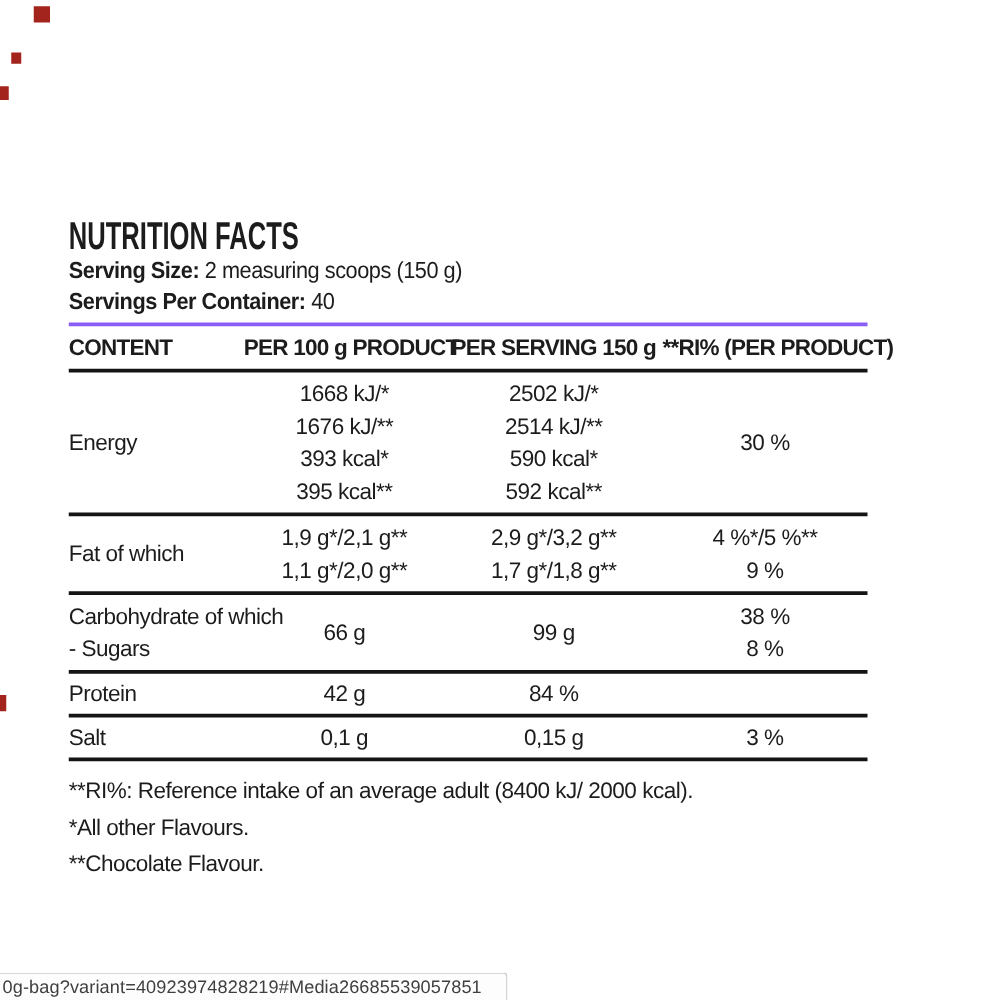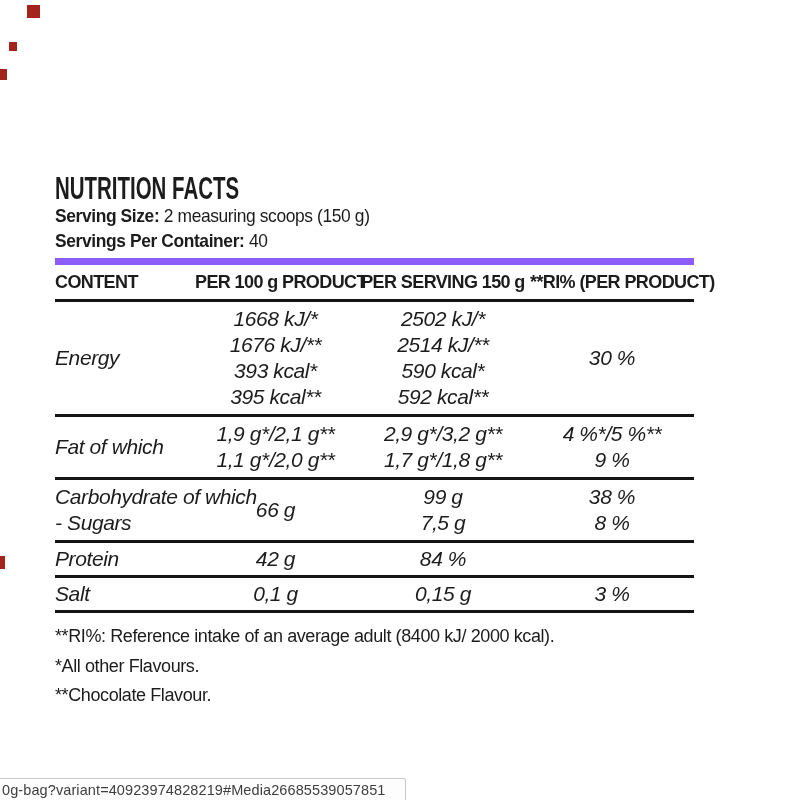--- a/index.html
+++ b/index.html
@@ -34,21 +34,21 @@
     transform: scaleX(0.94);
     transform-origin: left center;
     white-space: nowrap;
   }
   .b { font-weight: bold; }
   .ntable { margin-top: 5px; }
   .header-row {
     display: grid;
     grid-template-columns: 140px 161px 174px 164px;
     align-items: center;
-    border-top: 7px solid #8b5cf6;
+    border-top: 3px solid #8b5cf6;
     border-bottom: 3px solid #141414;
     height: 34px;
     font-weight: bold;
     font-size: 18px;
     letter-spacing: -0.6px;
   }
   .header-row .hc { text-align: center; white-space: nowrap; }
   .header-row .hl { text-align: left; }
   .t-row {
     display: grid;
@@ -56,24 +56,23 @@
     border-bottom: 3px solid #141414;
     padding: 4px 0;
   }
   .t-row.single { padding: 3px 0; }
   .cell {
     display: flex;
     flex-direction: column;
     justify-content: center;
   }
   .cell .line {
-    font-size: 21px;
+    font-size: 18px;
     line-height: 26px;
     white-space: nowrap;
-    font-style: italic;
   }
   .c-center { text-align: center; }
   .footnotes {
     margin-top: 9px;
     font-size: 18px;
     line-height: 29.5px;
   }
   .speck { position: absolute; background: #a3241c; }
   .speck-1 { left: 27px; top: 5px;  width: 13px; height: 13px; }
   .speck-2 { left: 9px;  top: 42px; width: 8px;  height: 9px; }
@@ -165,21 +164,20 @@
         <div class="t-row">
           <div class="cell">
             <div class="line">Carbohydrate of which</div>
             <div class="line">- Sugars</div>
           </div>
           <div class="cell c-center">
             <div class="line">66 g</div>
           </div>
           <div class="cell c-center">
             <div class="line">99 g</div>
-            <div class="line">7,5 g</div>
           </div>
           <div class="cell c-center">
             <div class="line">38 %</div>
             <div class="line">8 %</div>
           </div>
         </div>
         <div class="t-row single">
           <div class="cell">
             <div class="line">Protein</div>
           </div>

